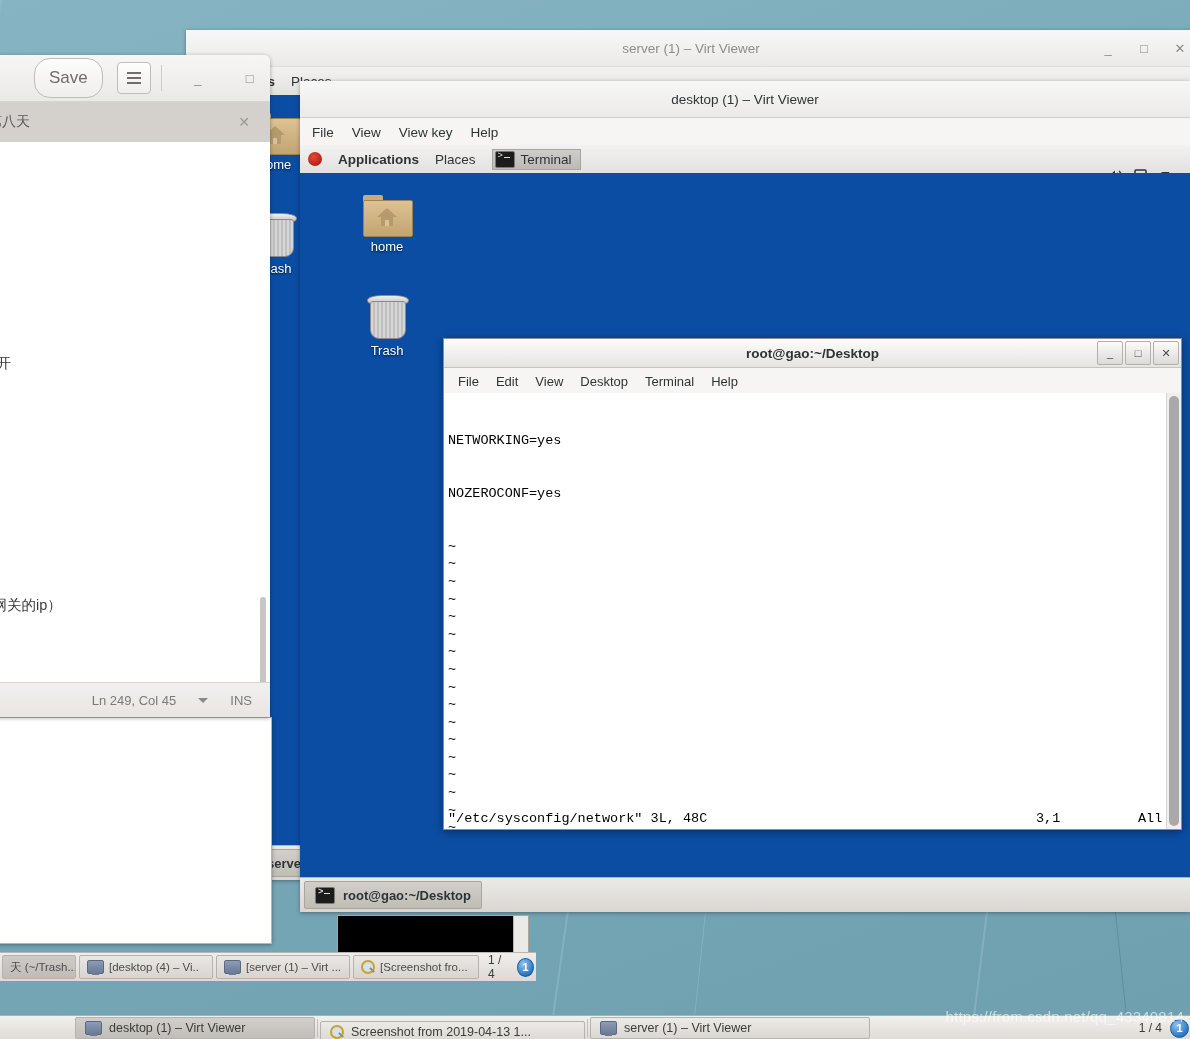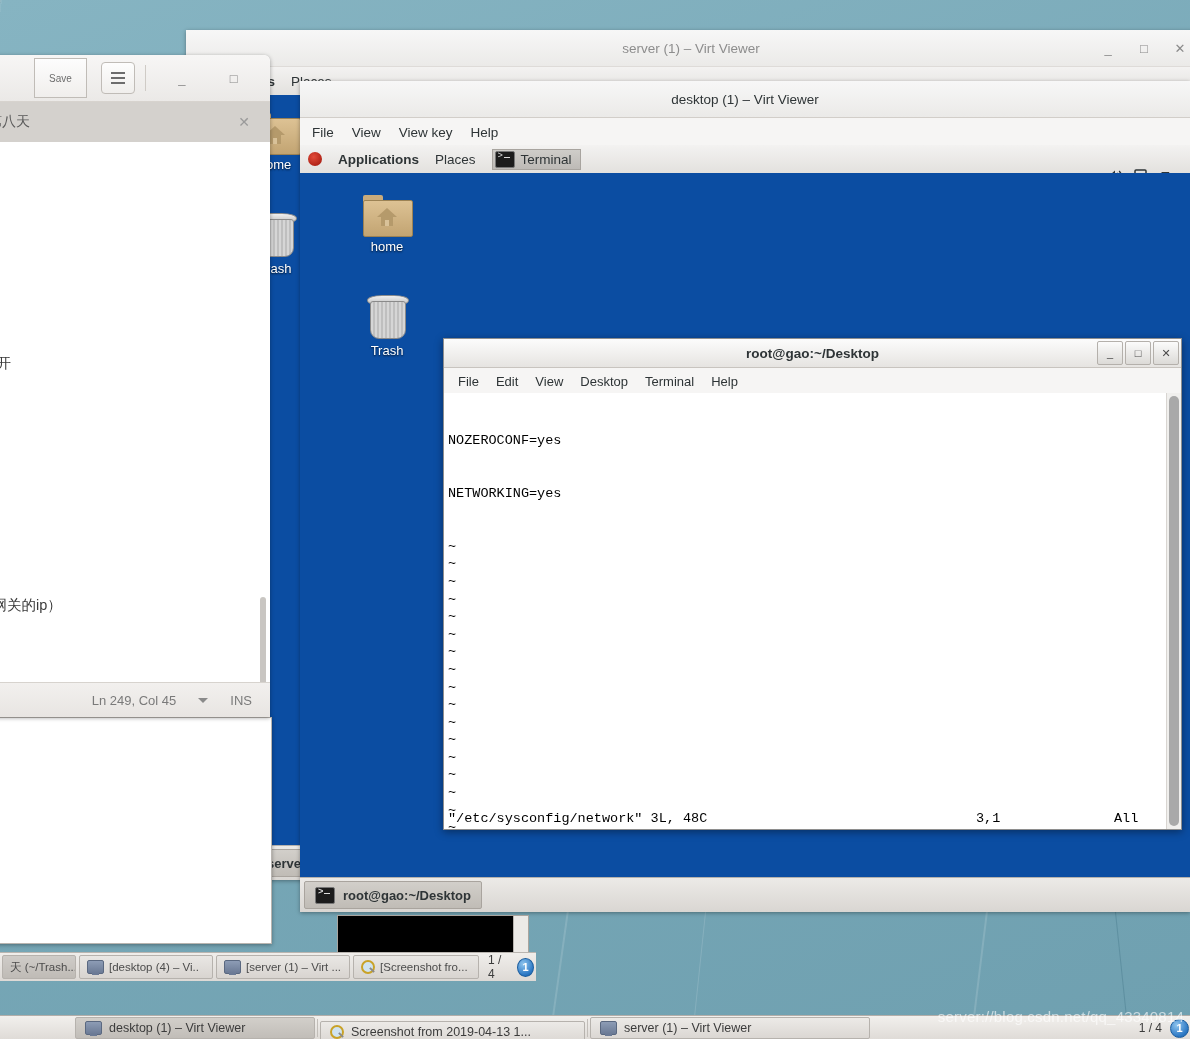--- a/index.html
+++ b/index.html
@@ -105,33 +105,33 @@
   #termwin .tmenubar{height:26px;display:flex;align-items:center;gap:17px;padding:0 14px;
                      font-size:13px;color:#2e3436;background:#f6f5f4;border-bottom:1px solid #dcd9d5;}
   #termbody{position:absolute;left:0;right:0;top:54px;bottom:0;background:#fff;overflow:hidden;}
   .vimtext{font-family:"Liberation Mono","DejaVu Sans Mono",monospace;font-size:13.5px;
            color:#000;line-height:17.6px;padding:4px 0 0 4px;white-space:pre;}
   .cursorblk{background:#1a1a1a;color:#fff;}
   .vimstatus{position:absolute;left:0;right:14px;bottom:1px;height:20px;
              font-family:"Liberation Mono","DejaVu Sans Mono",monospace;font-size:13.5px;color:#000;
              display:flex;align-items:center;}
   .vimstatus .file{flex:none;padding-left:4px;}
-  .vimstatus .pos{position:absolute;left:532px;}
-  .vimstatus .all{position:absolute;left:670px;text-align:right;}
+  .vimstatus .pos{position:absolute;left:592px;}
+  .vimstatus .all{position:absolute;left:694px;text-align:right;}
   .vscroll{position:absolute;right:0;top:54px;bottom:0;width:14px;background:#f0efed;border-left:1px solid #d8d5d1;}
   .vscroll .thumb{position:absolute;left:2px;right:2px;top:3px;bottom:3px;background:#a9a9a9;border-radius:5px;}
 
   
   #gedit{left:-96px;top:55px;width:366px;height:662px;background:#fff;border-radius:6px 6px 0 0;}
   #gedit .ghead{height:46px;background:linear-gradient(#f7f6f5,#ebe9e7);
                 border-bottom:1px solid #d7d3ce;border-radius:6px 6px 0 0;
                 display:flex;align-items:center;position:relative;}
   .gbtn{height:30px;padding:4px 14px;display:flex;align-items:center;justify-content:center;
-        background:linear-gradient(#fdfdfd,#f0eeec);border:1px solid #c0bcb7;border-radius:0;
-        font-size:10px;color:#6d6d6d;}
+        background:linear-gradient(#fdfdfd,#f0eeec);border:1px solid #c0bcb7;border-radius:16px;
+        font-size:17px;color:#6d6d6d;}
   .ghamb{width:32px;height:30px;display:flex;flex-direction:column;align-items:center;justify-content:center;gap:3px;
          background:linear-gradient(#fdfdfd,#f0eeec);border:1px solid #c0bcb7;border-radius:4px;}
   .ghamb i{display:block;width:14px;height:2px;background:#6d6d6d;}
   .gsep{width:1px;height:26px;background:#cfcbc6;margin:0 10px;}
   .gtab{height:40px;background:#d4d1cd;border-bottom:1px solid #bdb9b4;
         display:flex;align-items:center;padding:0 12px;position:relative;}
   .gtab .label{font-size:14px;color:#5a5a5a;}
   .gtab .x{position:absolute;right:20px;color:#9a9a9a;font-size:14px;}
   #gedit .gbody{position:absolute;left:0;right:0;top:87px;bottom:34px;background:#fff;overflow:hidden;}
   .gline{position:absolute;font-size:14.5px;color:#3a3a3a;white-space:nowrap;}
@@ -322,22 +322,22 @@
           <span>File</span>
           <span>Edit</span>
           <span>View</span>
           <span>Desktop</span>
           <span>Terminal</span>
           <span>Help</span>
         </div>
 
         <div id="termbody">
           <div class="vimtext">
+            <div>NETWORKING=yes</div>
             <div>NOZEROCONF=yes</div>
-            <div>NETWORKING=yes</div>
             <div id="tildes">~
 ~
 ~
 ~
 ~
 ~
 ~
 ~
 ~
 ~
@@ -458,13 +458,13 @@
   <div class="obsep"></div>
   <div class="obitem" style="min-width:260px;">
     <span class="mon"></span>
     <span>server (1) – Virt Viewer</span>
   </div>
   <div style="flex:1;"></div>
   <span class="pgcount">1 / 4</span>
   <span class="badge" style="margin-right:4px;">1</span>
 </div>
 
-<div class="abs" id="watermark">server://blog.csdn.net/qq_43340814</div>
+<div class="abs" id="watermark">https://from.csdn.net/qq_43340814</div>
 
 </body></html>

